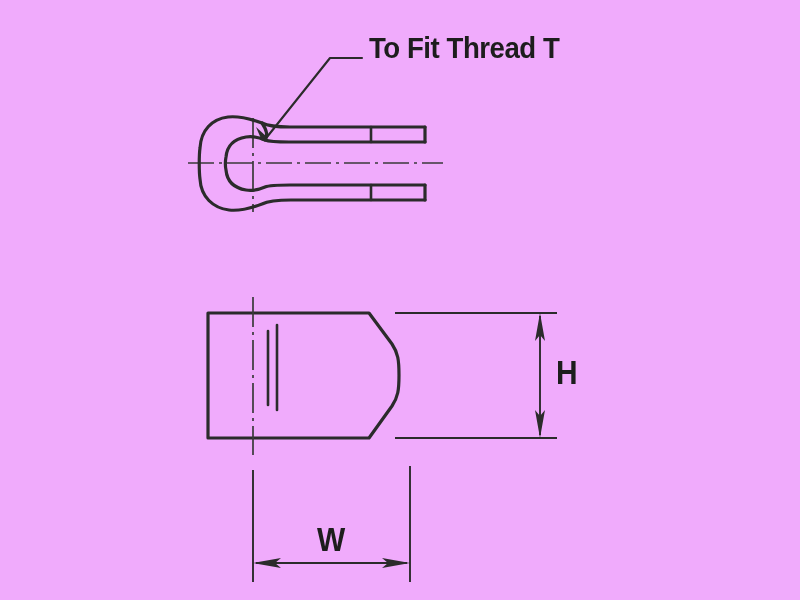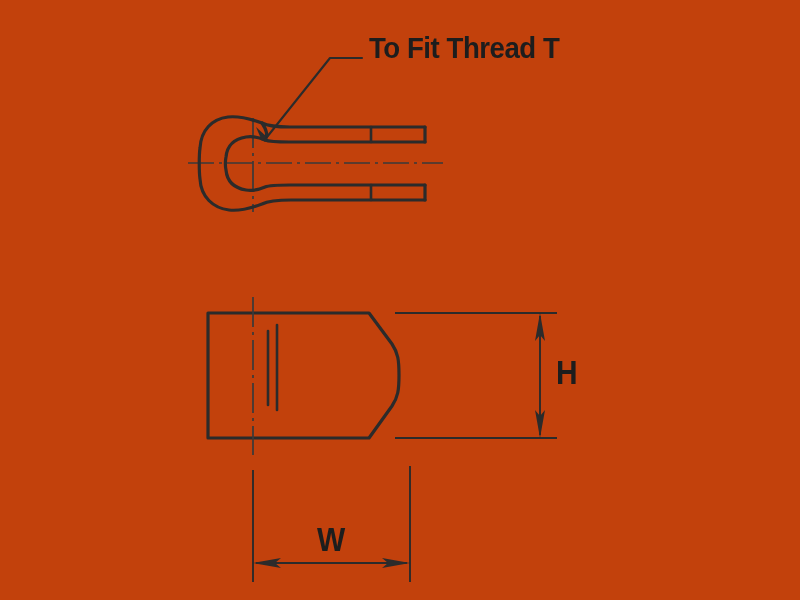--- a/index.html
+++ b/index.html
@@ -4,21 +4,21 @@
 <style>
   html, body {
     margin: 0;
     padding: 0;
     background: #ffffff;
   }
   #canvas {
     position: relative;
     width: 800px;
     height: 600px;
-    background: #c2410c;
+    background: #f0abfc;
     overflow: hidden;
     font-family: "Liberation Sans", sans-serif;
   }
   svg.drawing {
     position: absolute;
     left: 0;
     top: 0;
     width: 800px;
     height: 600px;
     display: block;

